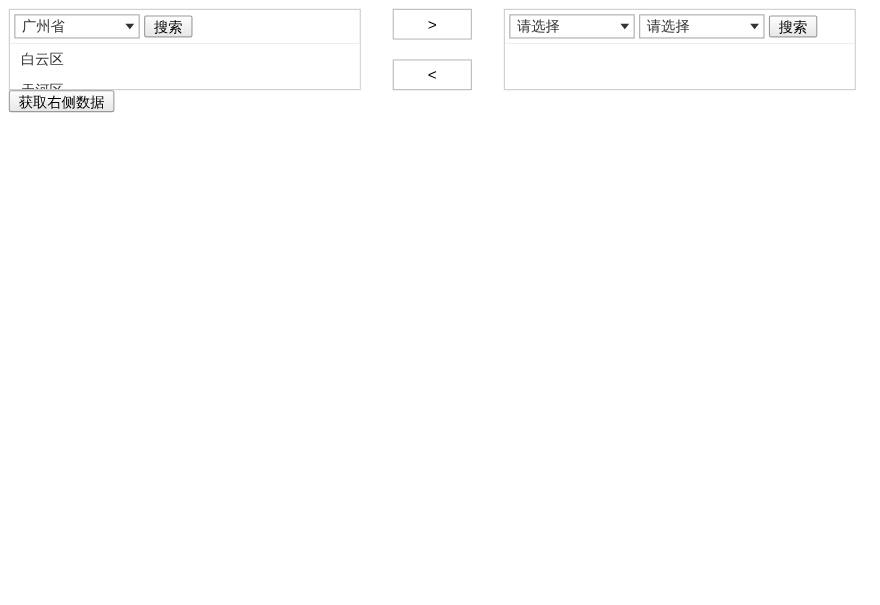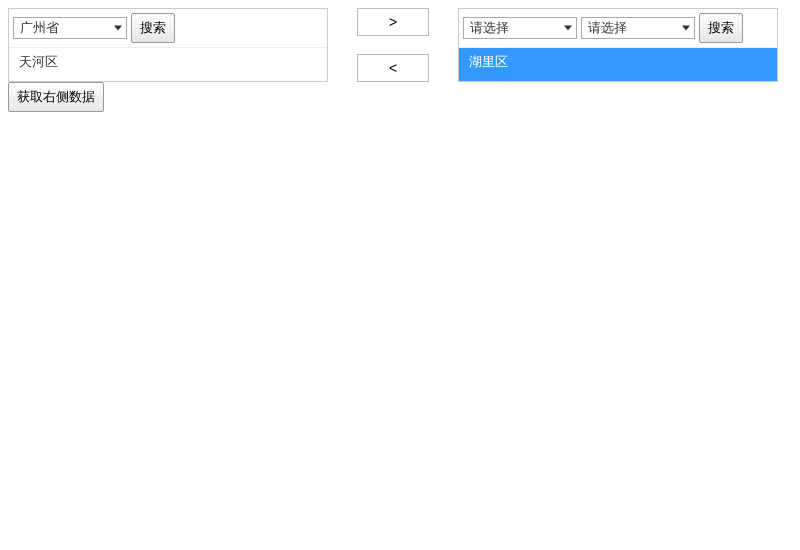--- a/index.html
+++ b/index.html
@@ -46,21 +46,21 @@
     top: 50%;
     transform: translateY(-50%);
     width: 0; height: 0;
     border-left: 4px solid transparent;
     border-right: 4px solid transparent;
     border-top: 5px solid #333;
   }
   .btn {
     border: 1px solid #999;
     background: linear-gradient(#fdfdfd,#e7e7e7);
-    height: 30px;
+    height: 20px;
     line-height: 20px;
     padding: 0 8px;
     font-size: 13px;
     cursor: pointer;
     border-radius: 2px;
   }
   .list-wrap {
     position: relative;
     flex: 1;
     overflow: hidden;
@@ -118,20 +118,21 @@
   <div class="panel">
     <div class="panel-header">
       <div class="combo">
         <span>广州省</span>
         <span class="caret"></span>
       </div>
       <button class="btn">搜索</button>
     </div>
     <div class="list-wrap">
       <ul class="list left-list" id="left-list">
+          <li>白云区</li>
           <li>天河区</li>
         </ul>
     </div>
   </div>
 
   <div class="middle">
     <button class="move-btn">&gt;</button>
     <button class="move-btn">&lt;</button>
   </div>
 
@@ -140,25 +141,19 @@
       <div class="combo">
         <span>请选择</span>
         <span class="caret"></span>
       </div>
       <div class="combo">
         <span>请选择</span>
         <span class="caret"></span>
       </div>
       <button class="btn">搜索</button>
     </div>
-    <div class="list-wrap">
-      <ul class="list right-list" id="right-list">
-          <li class="selected">湖里区</li>
-          <li class="selected">福田区</li>
-        </ul>
-    </div>
   </div>
 
 </div>
 
 <div class="bottom-bar">
   <button class="btn">获取右侧数据</button>
 </div>
 
 </body></html>

